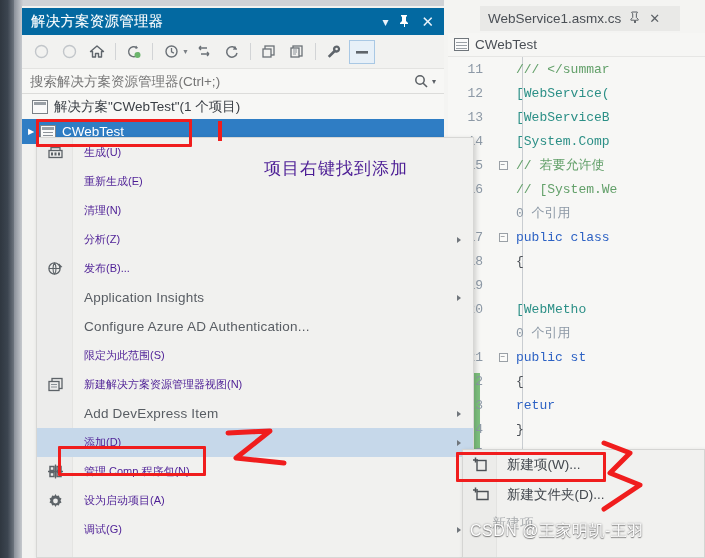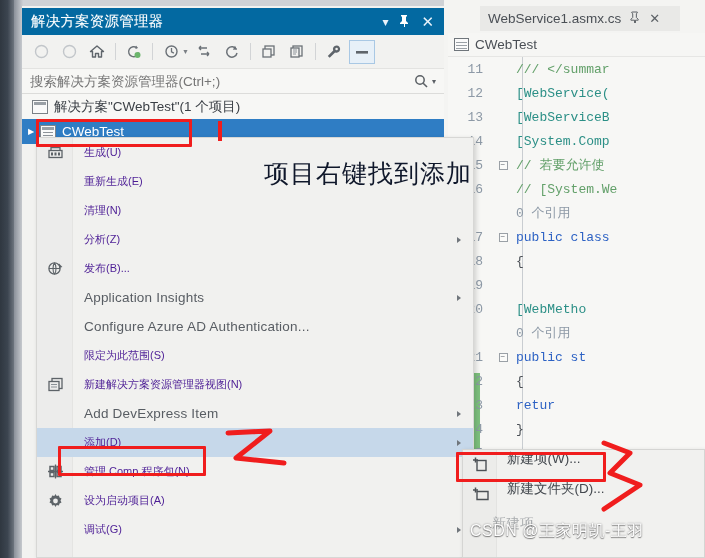--- a/index.html
+++ b/index.html
@@ -182,21 +182,21 @@
     background: #f1f1ef;
     border: 1px solid #d5d5d3;
     box-shadow: 2px 2px 5px rgba(0,0,0,.18);
   }
   .submenu .sgutter {
     position:absolute; left:0; top:0; width:34px; height:100%;
     background:#ececea; border-right:1px solid #e3e3e1;
   }
   .smi {
     position: relative; height: 30px;
-    display:flex; 
+    display:flex; align-items:center;
     font-size: 13.5px; color:#43484e;
     padding-left: 44px; white-space: nowrap;
   }
   .smi .smi-icon {
     position:absolute; left:9px; top:50%; transform:translateY(-50%);
     width:17px; height:17px; color:#4b5055;
   }
 
   
   .editor {
@@ -278,22 +278,22 @@
   }
 
   
   .ann { position:absolute; pointer-events:none; }
   .redbox {
     position:absolute; border: 3.5px solid #f01d1d;
     border-radius: 1px;
   }
   .ann-text {
     position:absolute;
-    color:#0f172a;
-    font-size: 25px;
+    color:#4c1d95;
+    font-size: 17px;
     letter-spacing: 1px;
     white-space: nowrap;
   }
   .cursor {
     position:absolute; left: 207px; top: 460px;
     width: 0; height: 0;
   }
   .wm {
     position:absolute; left: 470px; top: 521px;
     font-size: 16px; color: #ffffff;

